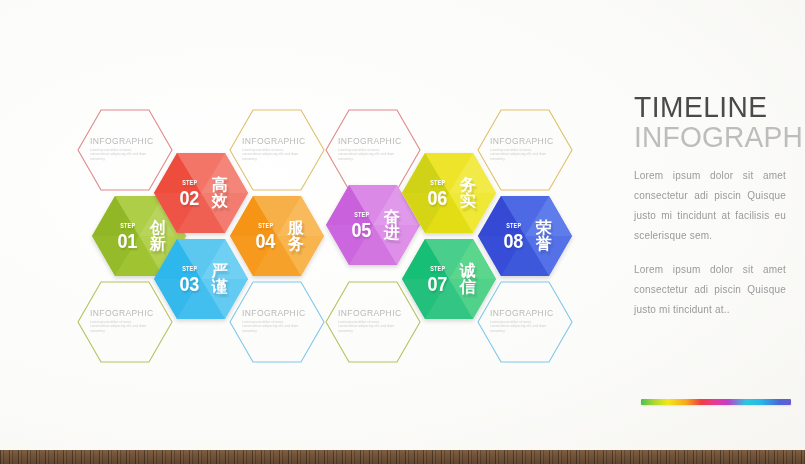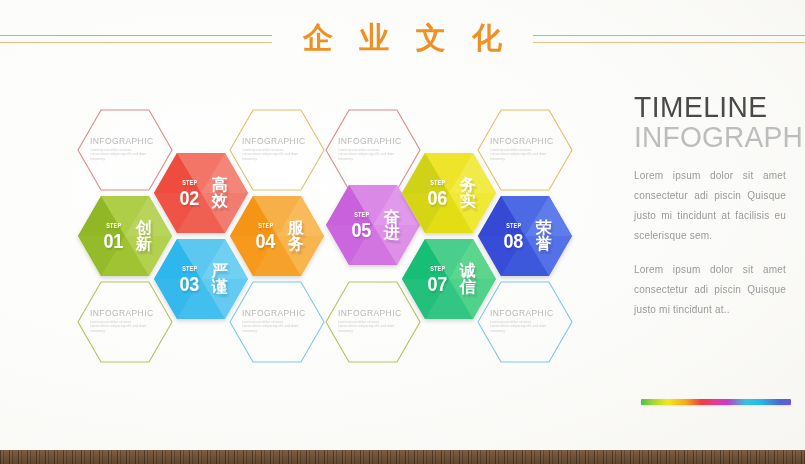--- a/index.html
+++ b/index.html
@@ -134,27 +134,20 @@
         rgba(0,0,0,.16) 3px, rgba(0,0,0,.16) 4px,
         rgba(255,255,255,.03) 4px, rgba(255,255,255,.03) 9px),
       linear-gradient(180deg,#7a5a3c 0%, #6b4d32 45%, #5a4029 100%);
   }
 </style>
 </head>
 <body>
 
 <div class="page">
 
-  <div class="header">
-    <div class="rule l1"></div>
-    <div class="rule thin l2"></div>
-    <div class="rule r1"></div>
-    <div class="rule thin r2"></div>
-    <div class="title">企 业 文 化</div>
-  </div>
 
   <div class="comb" id="comb">
       <div class="hex" style="left: 77px; top: 108px; z-index: 1;">
   <svg viewBox="0 0 96 84">
     <polygon points="24,2 72,2 95,42 72,82 24,82 1,42" fill="none" stroke="#e0888b" stroke-width="1.1"></polygon>
   </svg>
         <div class="ghost-text">
        <div class="ghost-title">INFOGRAPHIC</div>
        <div class="ghost-body">Lorem ipsum dolor sit amet, consectetuer adipiscing elit, sed diam nonummy</div>
      </div>
@@ -215,21 +208,21 @@
       </div>
       <div class="hex" style="left: 477px; top: 280px; z-index: 1;">
   <svg viewBox="0 0 96 84">
     <polygon points="24,2 72,2 95,42 72,82 24,82 1,42" fill="none" stroke="#7fc8e8" stroke-width="1.1"></polygon>
   </svg>
         <div class="ghost-text">
        <div class="ghost-title">INFOGRAPHIC</div>
        <div class="ghost-body">Lorem ipsum dolor sit amet, consectetuer adipiscing elit, sed diam nonummy</div>
      </div>
       </div>
-      <div class="hex" style="left: 77px; top: 194px; z-index: 5;">
+      <div class="hex" style="left: 91px; top: 194px; z-index: 5;">
   <svg viewBox="0 0 96 84">
     <defs>
       <filter id="sh0" x="-30%" y="-30%" width="170%" height="170%">
         <feDropShadow dx="0" dy="2" stdDeviation="2.2" flood-color="#000" flood-opacity="0.16"></feDropShadow>
       </filter>
     </defs>
     <g filter="url(#sh0)">
       <polygon points="24,2 72,2 95,42 72,82 24,82 1,42" fill="#a8c93a"></polygon>
       <polygon points="24,2 48,42 1,42" fill="#8fb526" opacity=".92"></polygon>
       <polygon points="1,42 48,42 24,82" fill="#8fb526" opacity=".72"></polygon>

